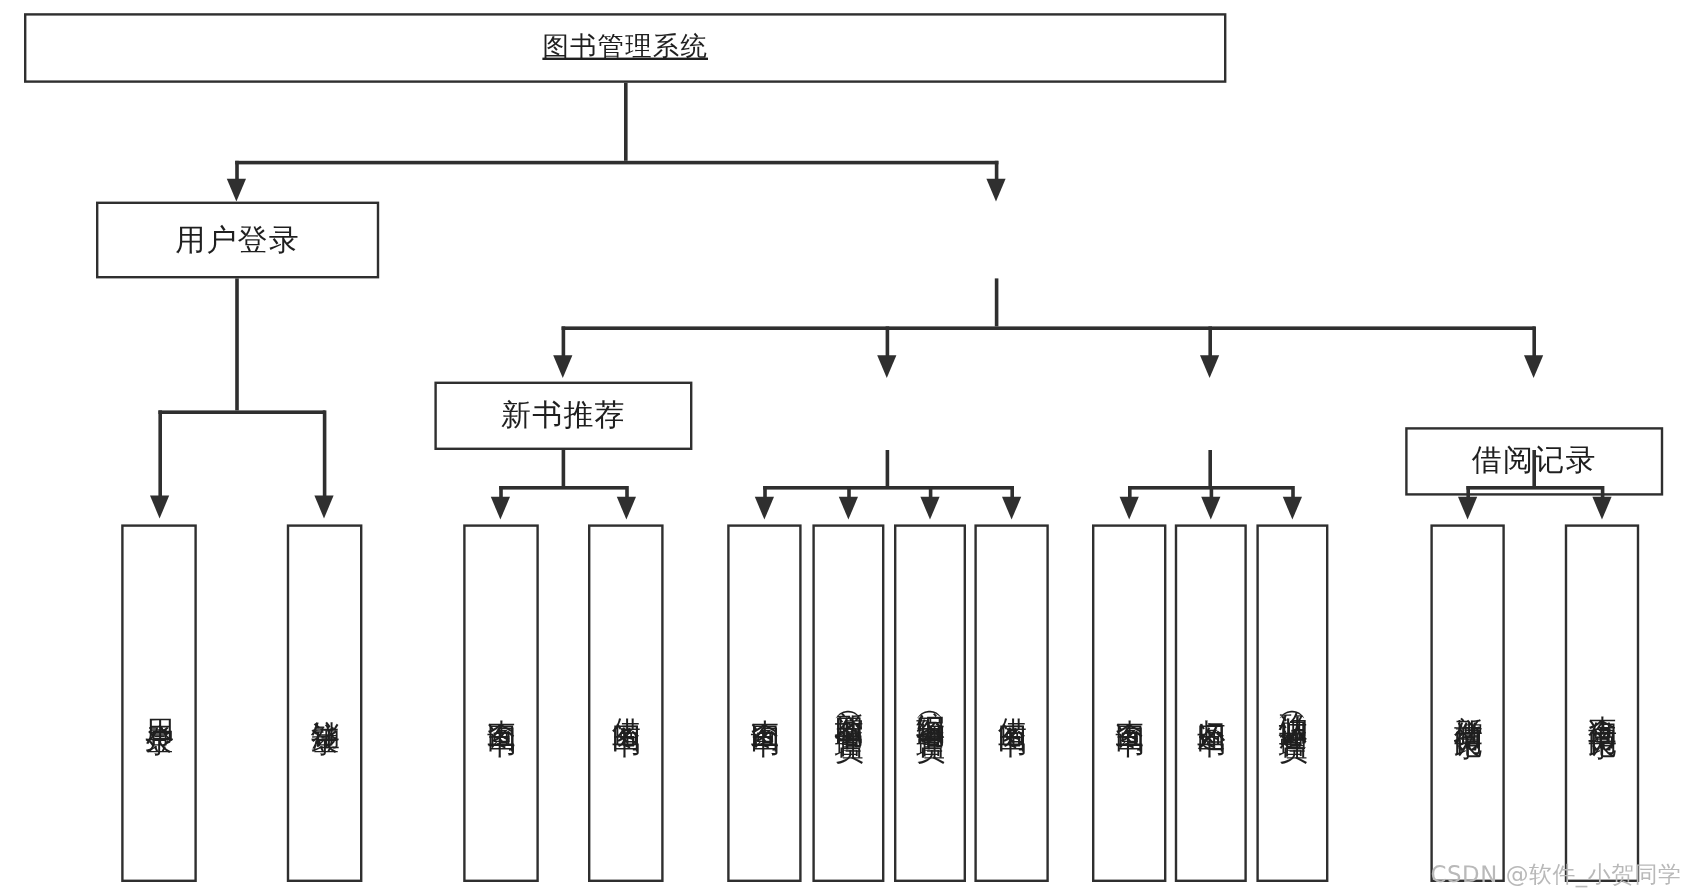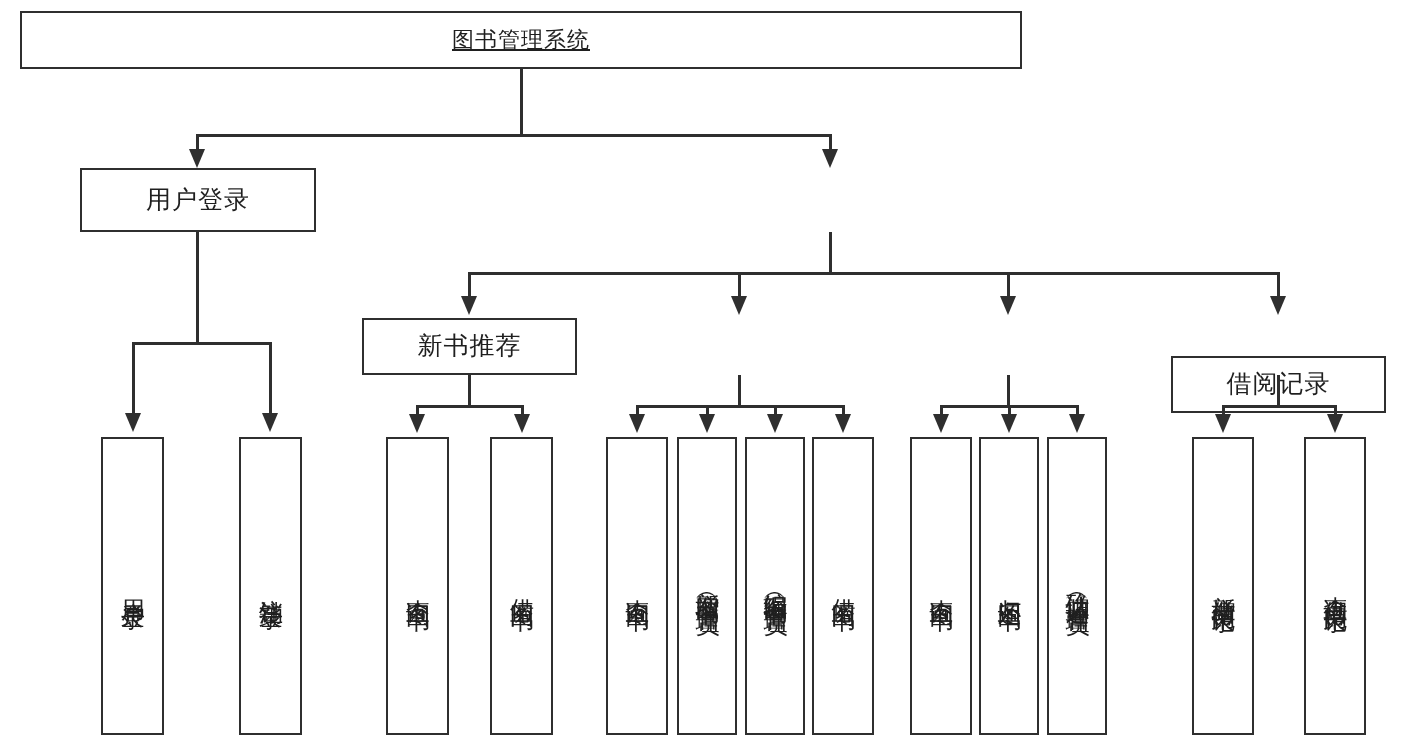--- a/index.html
+++ b/index.html
@@ -198,14 +198,15 @@
     <span class="label">确认归还（管理员）</span>
   </div>
 
   <div class="node leaf" style="left:1192px; top:437px; width:62px; height:298px;">
     <span class="label">新增借阅记录</span>
   </div>
   <div class="node leaf" style="left:1304px; top:437px; width:62px; height:298px;">
     <span class="label">查询借阅记录</span>
   </div>
 
+  <div id="watermark" style="left:1192px; top:716px;">CSDN @软件_小贺同学</div>
 
 </div>
 
 </body></html>

